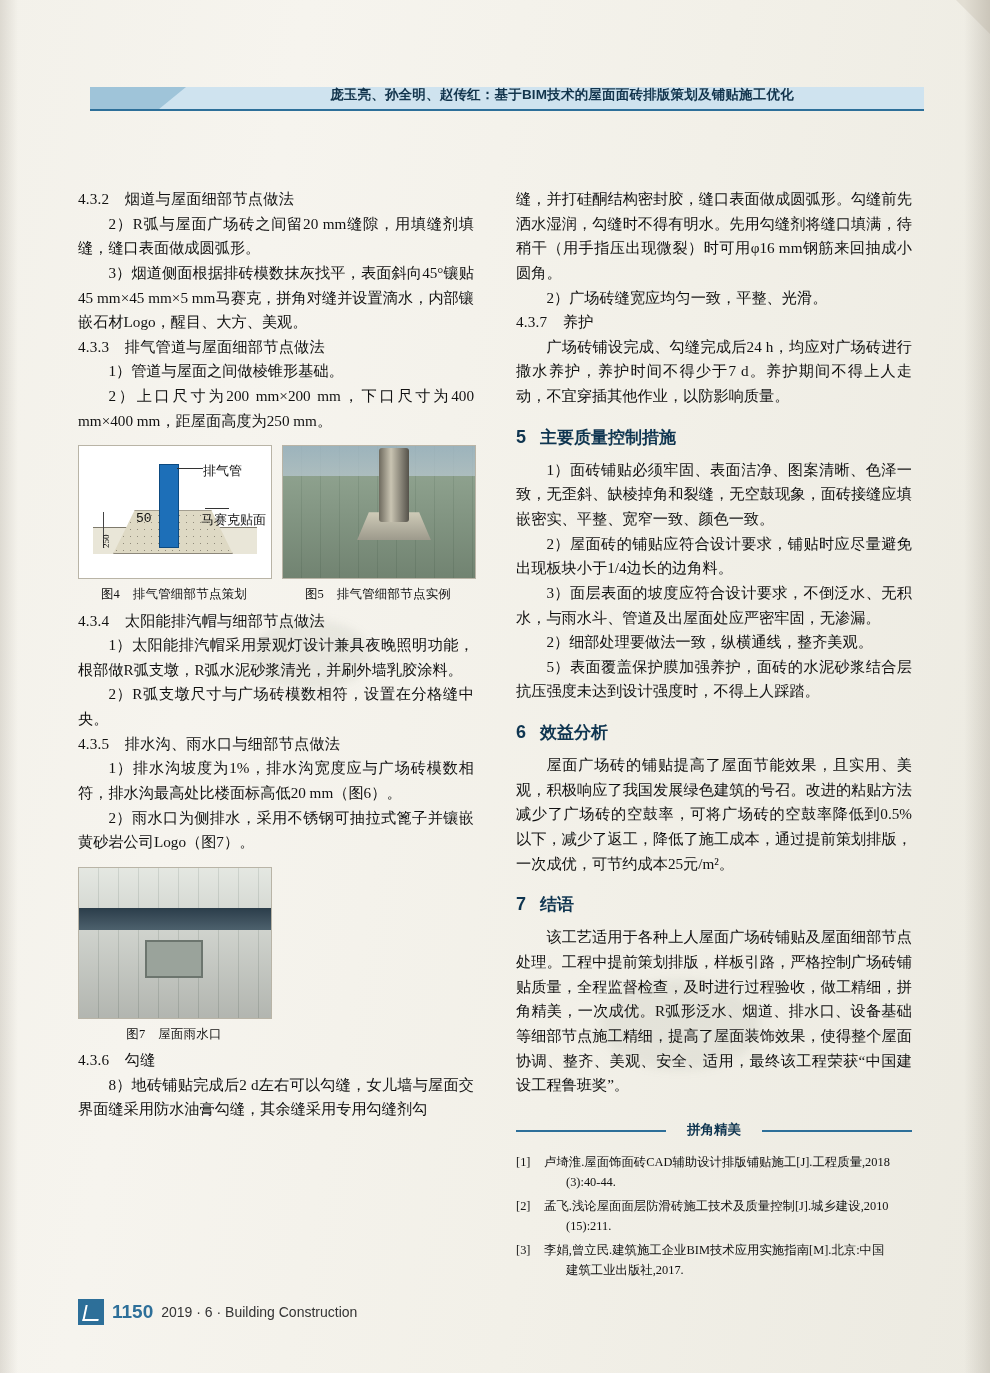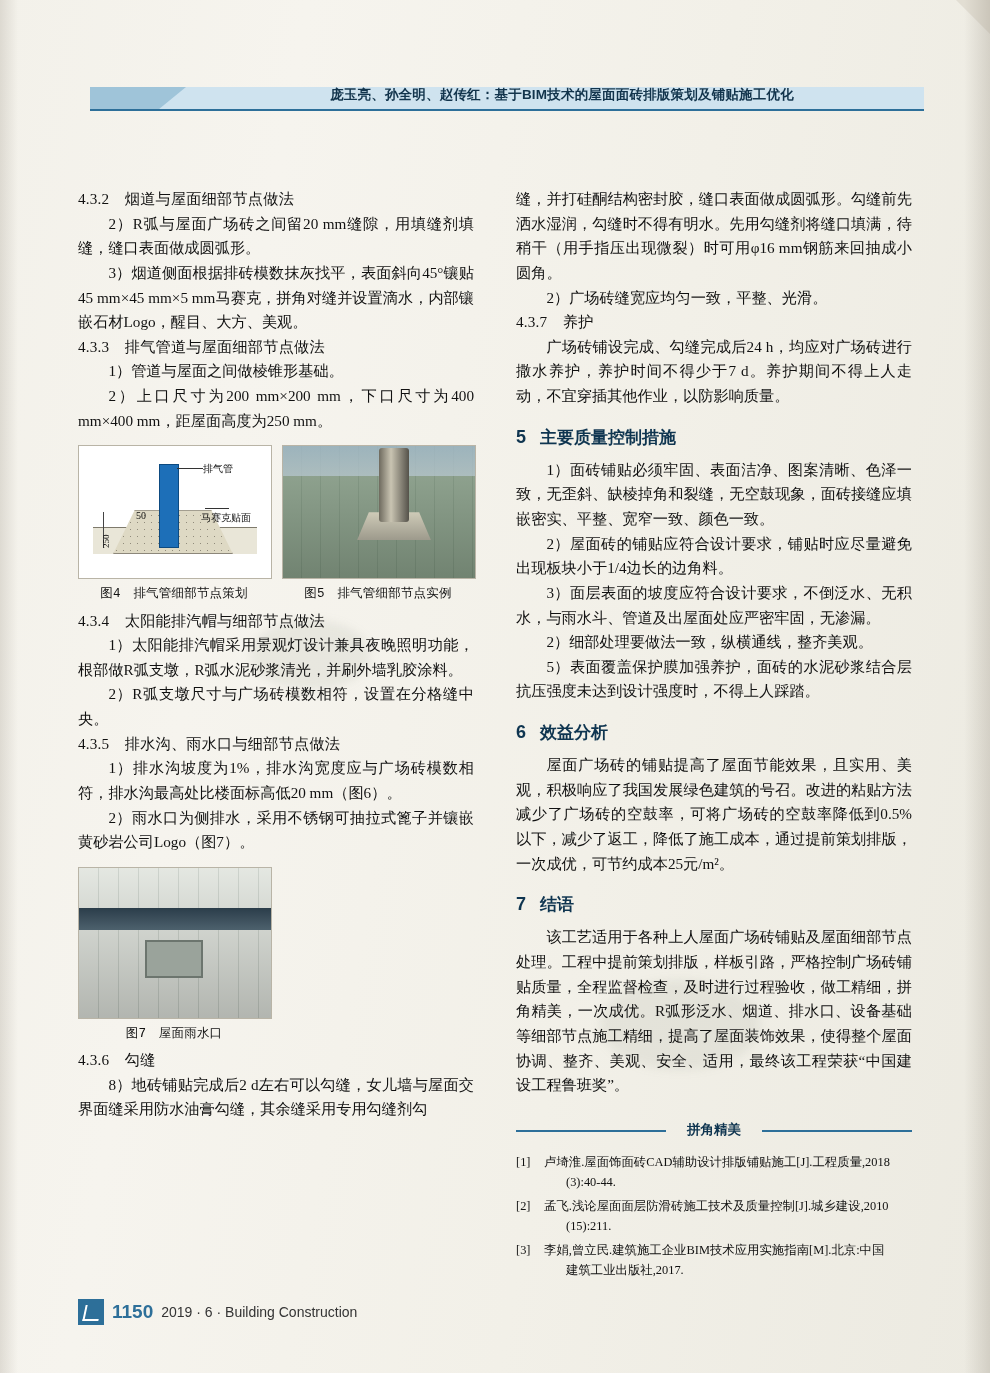--- a/index.html
+++ b/index.html
@@ -135,21 +135,20 @@
     position: relative;
     overflow: hidden;
     background: #dfe3e0;
   }
   .figrow.tall .figbox { height: 150px; }
   .figcap {
     font-size: 12.5px;
     text-align: center;
     margin-top: 5px;
     letter-spacing: .2px;
-    font-family: Liberation Mono, monospace;
   }
 
   
   .f4 { background: #ffffff; }
   .f4 .ground {
     position: absolute; left: 14px; bottom: 24px; width: 164px; height: 26px;
     background: #e9e6d8;
     border-top: 1px solid #7e7a6c;
   }
   .f4 .trapz {
@@ -168,23 +167,24 @@
   .f4 .pipe {
     position: absolute; left: 80px; top: 18px; width: 18px; height: 82px;
     background: #1d6fb8;
     border: 1px solid #0d4a80;
   }
   .f4 .leader {
     position: absolute; height: 1px; background: #333;
   }
   .f4 .lbl {
     position: absolute;
-    font-size: 10px;
+    font-size: 13px;
     color: #111;
     white-space: nowrap;
+    font-family: Liberation Mono, monospace;
   }
   .f4 .vlbl {
     position: absolute;
     font-size: 9px;
     color: #111;
     transform: rotate(-90deg);
     transform-origin: left top;
     white-space: nowrap;
   }
   .f4 .dim {

